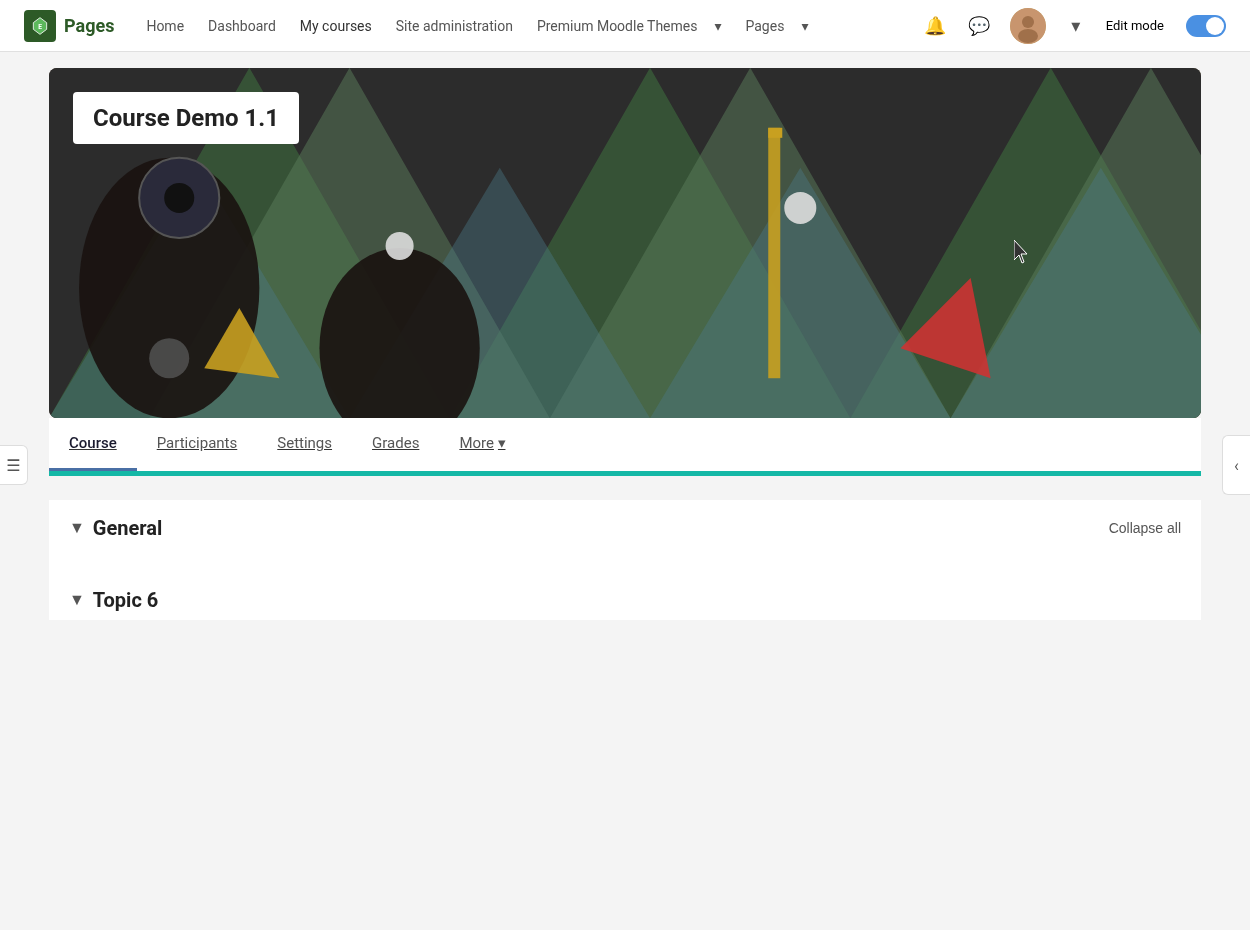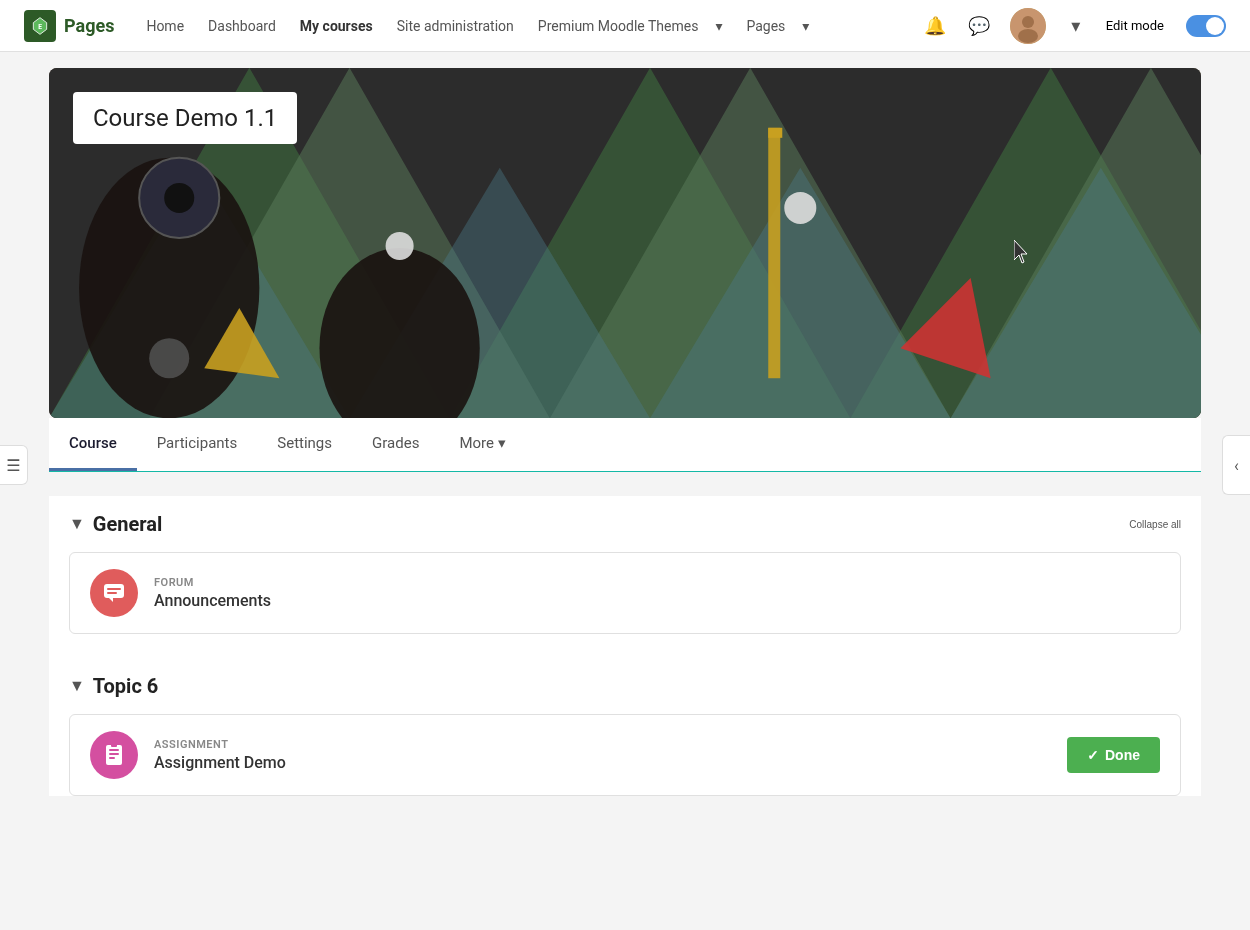--- a/index.html
+++ b/index.html
@@ -9,21 +9,21 @@
     .navbar {
       display: flex; align-items: center; background: #fff; padding: 0 24px;
       height: 52px; border-bottom: 1px solid #e0e0e0; position: relative; z-index: 10;
     }
     .navbar-brand { display: flex; align-items: center; gap: 8px; margin-right: 32px; text-decoration: none; }
     .brand-logo { width: 32px; height: 32px; background: #2d5a27; border-radius: 4px; display: flex; align-items: center; justify-content: center; }
     .brand-logo svg { width: 20px; height: 20px; }
     .brand-name { font-size: 18px; font-weight: 700; color: #2d5a27; }
     .nav-links { display: flex; align-items: flex-start; gap: 24px; flex: 1; }
     .nav-link { font-size: 14px; color: #555; text-decoration: none; cursor: pointer; padding: 4px 0; }
-    .nav-link.active { color: #333; font-weight: 700; }
+    .nav-link.active { color: #333; font-weight: 400; }
     .nav-link-dropdown { display: flex; align-items: center; gap: 17px; }
     .nav-actions { display: flex; align-items: center; gap: 16px; margin-left: auto; }
     .nav-icon { width: 28px; height: 28px; display: flex; align-items: center; justify-content: center; cursor: pointer; color: #555; font-size: 18px; }
     .avatar { width: 36px; height: 36px; border-radius: 50%; background: #c8a96e; overflow: hidden; cursor: pointer; display: flex; align-items: center; justify-content: center; }
     .edit-mode-label { font-size: 13px; color: #000000; margin-right: 6px; }
     .toggle-switch { width: 40px; height: 22px; background: #ccc; border-radius: 11px; position: relative; cursor: pointer; transition: background 0.2s; }
     .toggle-switch.on { background: #4a90e2; }
     .toggle-knob { width: 18px; height: 18px; background: #fff; border-radius: 50%; position: absolute; top: 2px; left: 2px; transition: left 0.2s; }
     .toggle-switch.on .toggle-knob { left: 20px; }
 
@@ -45,46 +45,46 @@
     .main-content { max-width: 1200px; margin: 0 auto; padding: 16px 24px 40px; }
 
     
     .course-banner {
       width: 100%; height: 350px; border-radius: 8px; overflow: hidden;
       position: relative; margin-bottom: 0;
       background: linear-gradient(135deg, #3d2b1f 0%, #4a3728 20%, #2c5c5c 40%, #4a6b4a 60%, #8b7355 80%, #6b5a3e 100%);
     }
     .course-title-badge {
       position: absolute; top: 24px; left: 24px; background: #fff;
-      padding: 12px 20px; border-radius: 4px; font-size: 24px; font-weight: 400; color: #222;
+      padding: 12px 20px; border-radius: 4px; font-size: 24px; font-weight: 700; color: #222;
     }
 
     
     .tabs-container {
-      background: #fff; border-bottom: 1px solid #14b8a6; margin-bottom: 0;
+      background: #fff; border-bottom: 5px solid #14b8a6; margin-bottom: 0; text-decoration: underline;
     }
     .tabs { display: flex; gap: 0; padding: 0 0; }
     .tab {
       padding: 16px 20px; font-size: 15px; color: #555; cursor: pointer;
       border-bottom: 3px solid transparent; text-decoration: none; display: flex; align-items: center; gap: 4px;
     }
     .tab.active { color: #1a1a2e; border-bottom-color: #4a6fa5; font-weight: 500; }
 
     
     .course-content { background: #fff; padding: 0; margin-top: 0; }
 
     
     .section { margin: 24px 0; }
     .section-header {
       display: flex; align-items: center; justify-content: space-between;
       padding: 16px 20px 8px;
     }
     .section-title { display: flex; align-items: center; gap: 8px; font-size: 20px; font-weight: 700; color: #222; }
     .chevron-btn { background: none; border: none; cursor: pointer; color: #555; font-size: 16px; }
-    .collapse-all-btn { background: none; border: none; cursor: pointer; font-size: 10px; color: #555; }
+    .collapse-all-btn { background: none; border: none; cursor: pointer; font-size: 14px; color: #555; }
 
     
     .activity-card {
       border: 1px solid #e0e0e0; border-radius: 6px; padding: 16px 20px;
       margin: 8px 20px; display: flex; align-items: center; gap: 16px;
       background: #fff;
     }
     .activity-icon {
       width: 48px; height: 48px; border-radius: 50%; display: flex; align-items: center;
       justify-content: center; flex-shrink: 0;
@@ -213,63 +213,30 @@
 
     <div class="section">
       <div class="section-header">
         <div class="section-title">
           <button class="chevron-btn">▼</button>
           <span>General</span>
         </div>
         <button class="collapse-all-btn">Collapse all</button>
       </div>
 
-      <div class="activity-card">
-        <div class="activity-icon forum">
-          <svg width="26" height="26" viewBox="0 0 26 26" fill="none">
-            <rect x="3" y="4" width="20" height="14" rx="3" fill="#fff"></rect>
-            <rect x="6" y="8" width="14" height="2" rx="1" fill="#e05c5c"></rect>
-            <rect x="6" y="12" width="10" height="2" rx="1" fill="#e05c5c"></rect>
-            <polygon points="8,18 12,22 12,18" fill="#fff"></polygon>
-          </svg>
-        </div>
-        <div class="activity-meta">
-          <div class="activity-type">FORUM</div>
-          <div class="activity-name">Announcements</div>
-        </div>
-      </div>
     </div>
 
     <div class="section">
       <div class="section-header">
         <div class="section-title">
           <button class="chevron-btn">▼</button>
           <span>Topic 6</span>
         </div>
       </div>
 
-      <div class="activity-card">
-        <div class="activity-icon assignment">
-          <svg width="26" height="26" viewBox="0 0 26 26" fill="none">
-            <rect x="5" y="3" width="16" height="20" rx="2" fill="#fff"></rect>
-            <rect x="8" y="7" width="10" height="2" rx="1" fill="#d44fa0"></rect>
-            <rect x="8" y="11" width="10" height="2" rx="1" fill="#d44fa0"></rect>
-            <rect x="8" y="15" width="6" height="2" rx="1" fill="#d44fa0"></rect>
-            <rect x="10" y="1" width="6" height="4" rx="1" fill="#d44fa0"></rect>
-          </svg>
-        </div>
-        <div class="activity-meta">
-          <div class="activity-type">ASSIGNMENT</div>
-          <div class="activity-name">Assignment Demo</div>
-        </div>
-        <button class="done-btn">
-          <span>✓</span>
-          <span>Done</span>
-        </button>
-      </div>
     </div>
 
   </div>
 </div>
 
 <div class="cursor">
   <svg width="16" height="24" viewBox="0 0 16 24">
     <polygon points="0,0 0,20 5,15 8,23 10,22 7,14 13,14" fill="#333" stroke="#fff" stroke-width="1"></polygon>
   </svg>
 </div>

